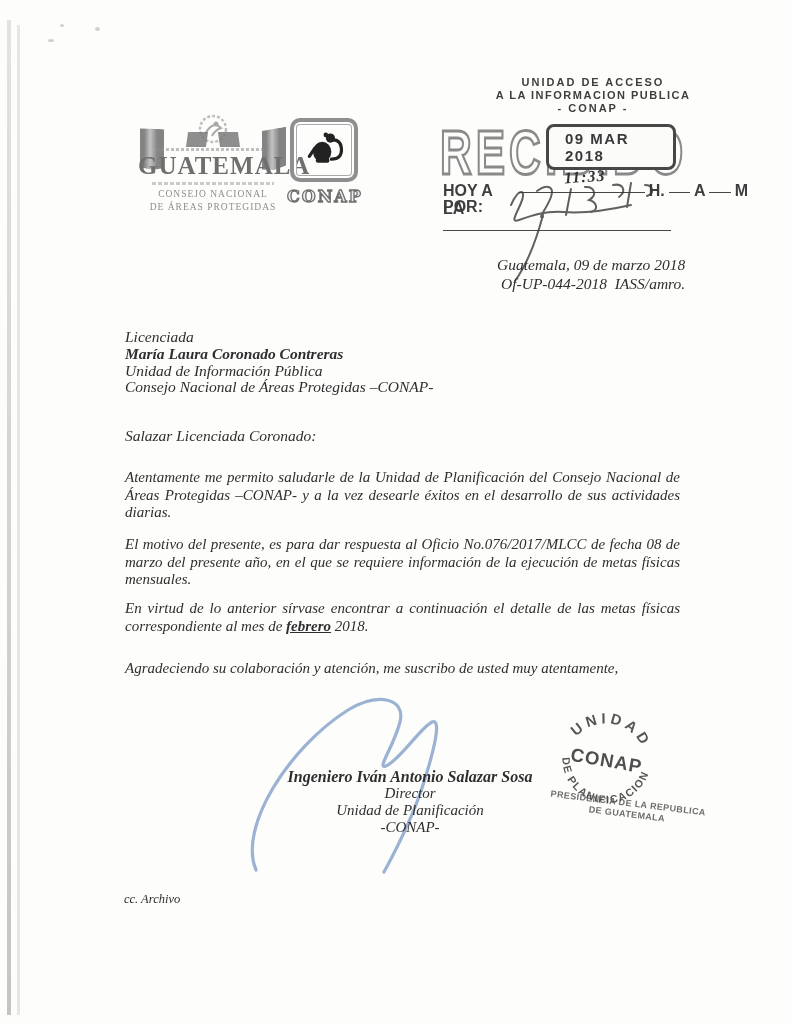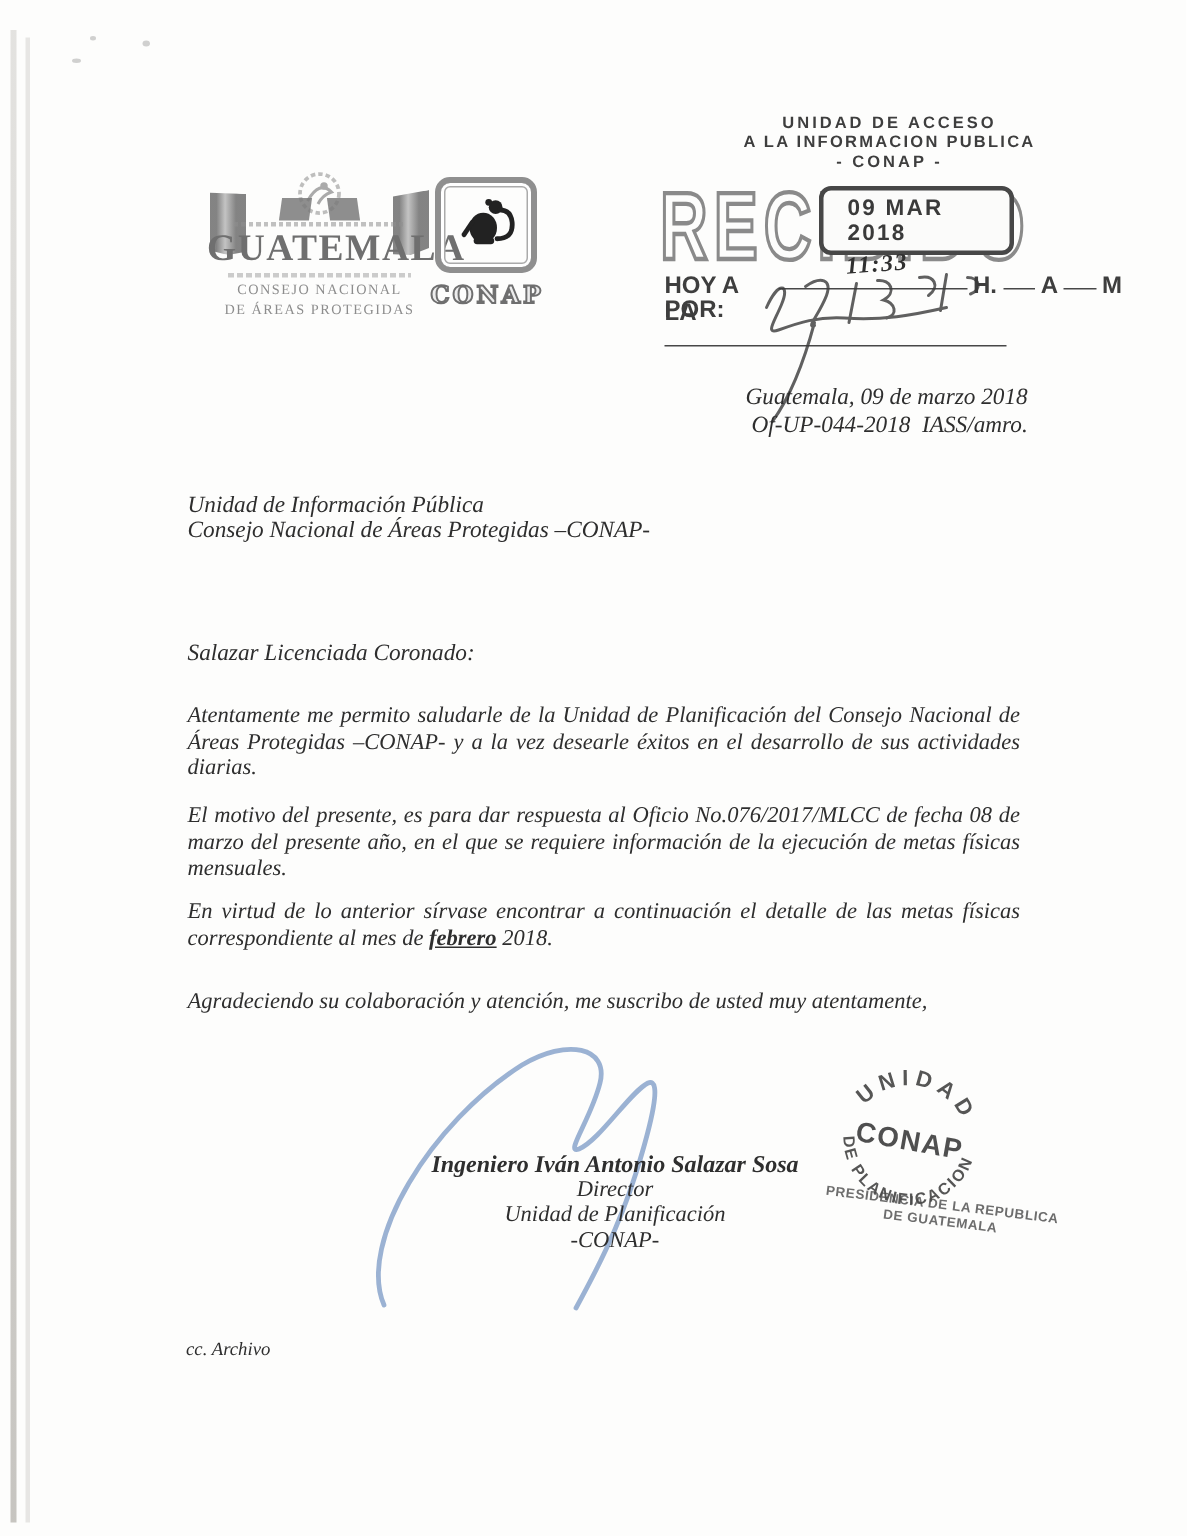--- a/index.html
+++ b/index.html
@@ -158,20 +158,22 @@
       </g>
     </svg>
   </div>
 
   <div class="dateblock">
     <div>Guatemala, 09 de marzo 2018</div>
     <div class="pre">Of-UP-044-2018  IASS/amro.</div>
   </div>
 
   <div class="recipient">
+    <div>Licenciada</div>
+    <div class="b">María Laura Coronado Contreras</div>
     <div>Unidad de Información Pública</div>
     <div>Consejo Nacional de Áreas Protegidas –CONAP-</div>
   </div>
 
   <div class="salutation">Salazar Licenciada Coronado:</div>
   <div class="para p1">Atentamente me permito saludarle de la Unidad de Planificación del Consejo Nacional de Áreas Protegidas –CONAP- y a la vez desearle éxitos en el desarrollo de sus actividades diarias.</div>
   <div class="para p2">El motivo del presente, es para dar respuesta al Oficio No.076/2017/MLCC de fecha 08 de marzo del presente año, en el que se requiere información de la ejecución de metas físicas mensuales.</div>
   <div class="para p3"><span>En virtud de lo anterior sírvase encontrar a continuación el detalle de las metas físicas correspondiente al mes de </span><span class="hl">febrero</span><span> 2018.</span></div>
   <div class="para closing">Agradeciendo su colaboración y atención, me suscribo de usted muy atentamente,</div>
 

